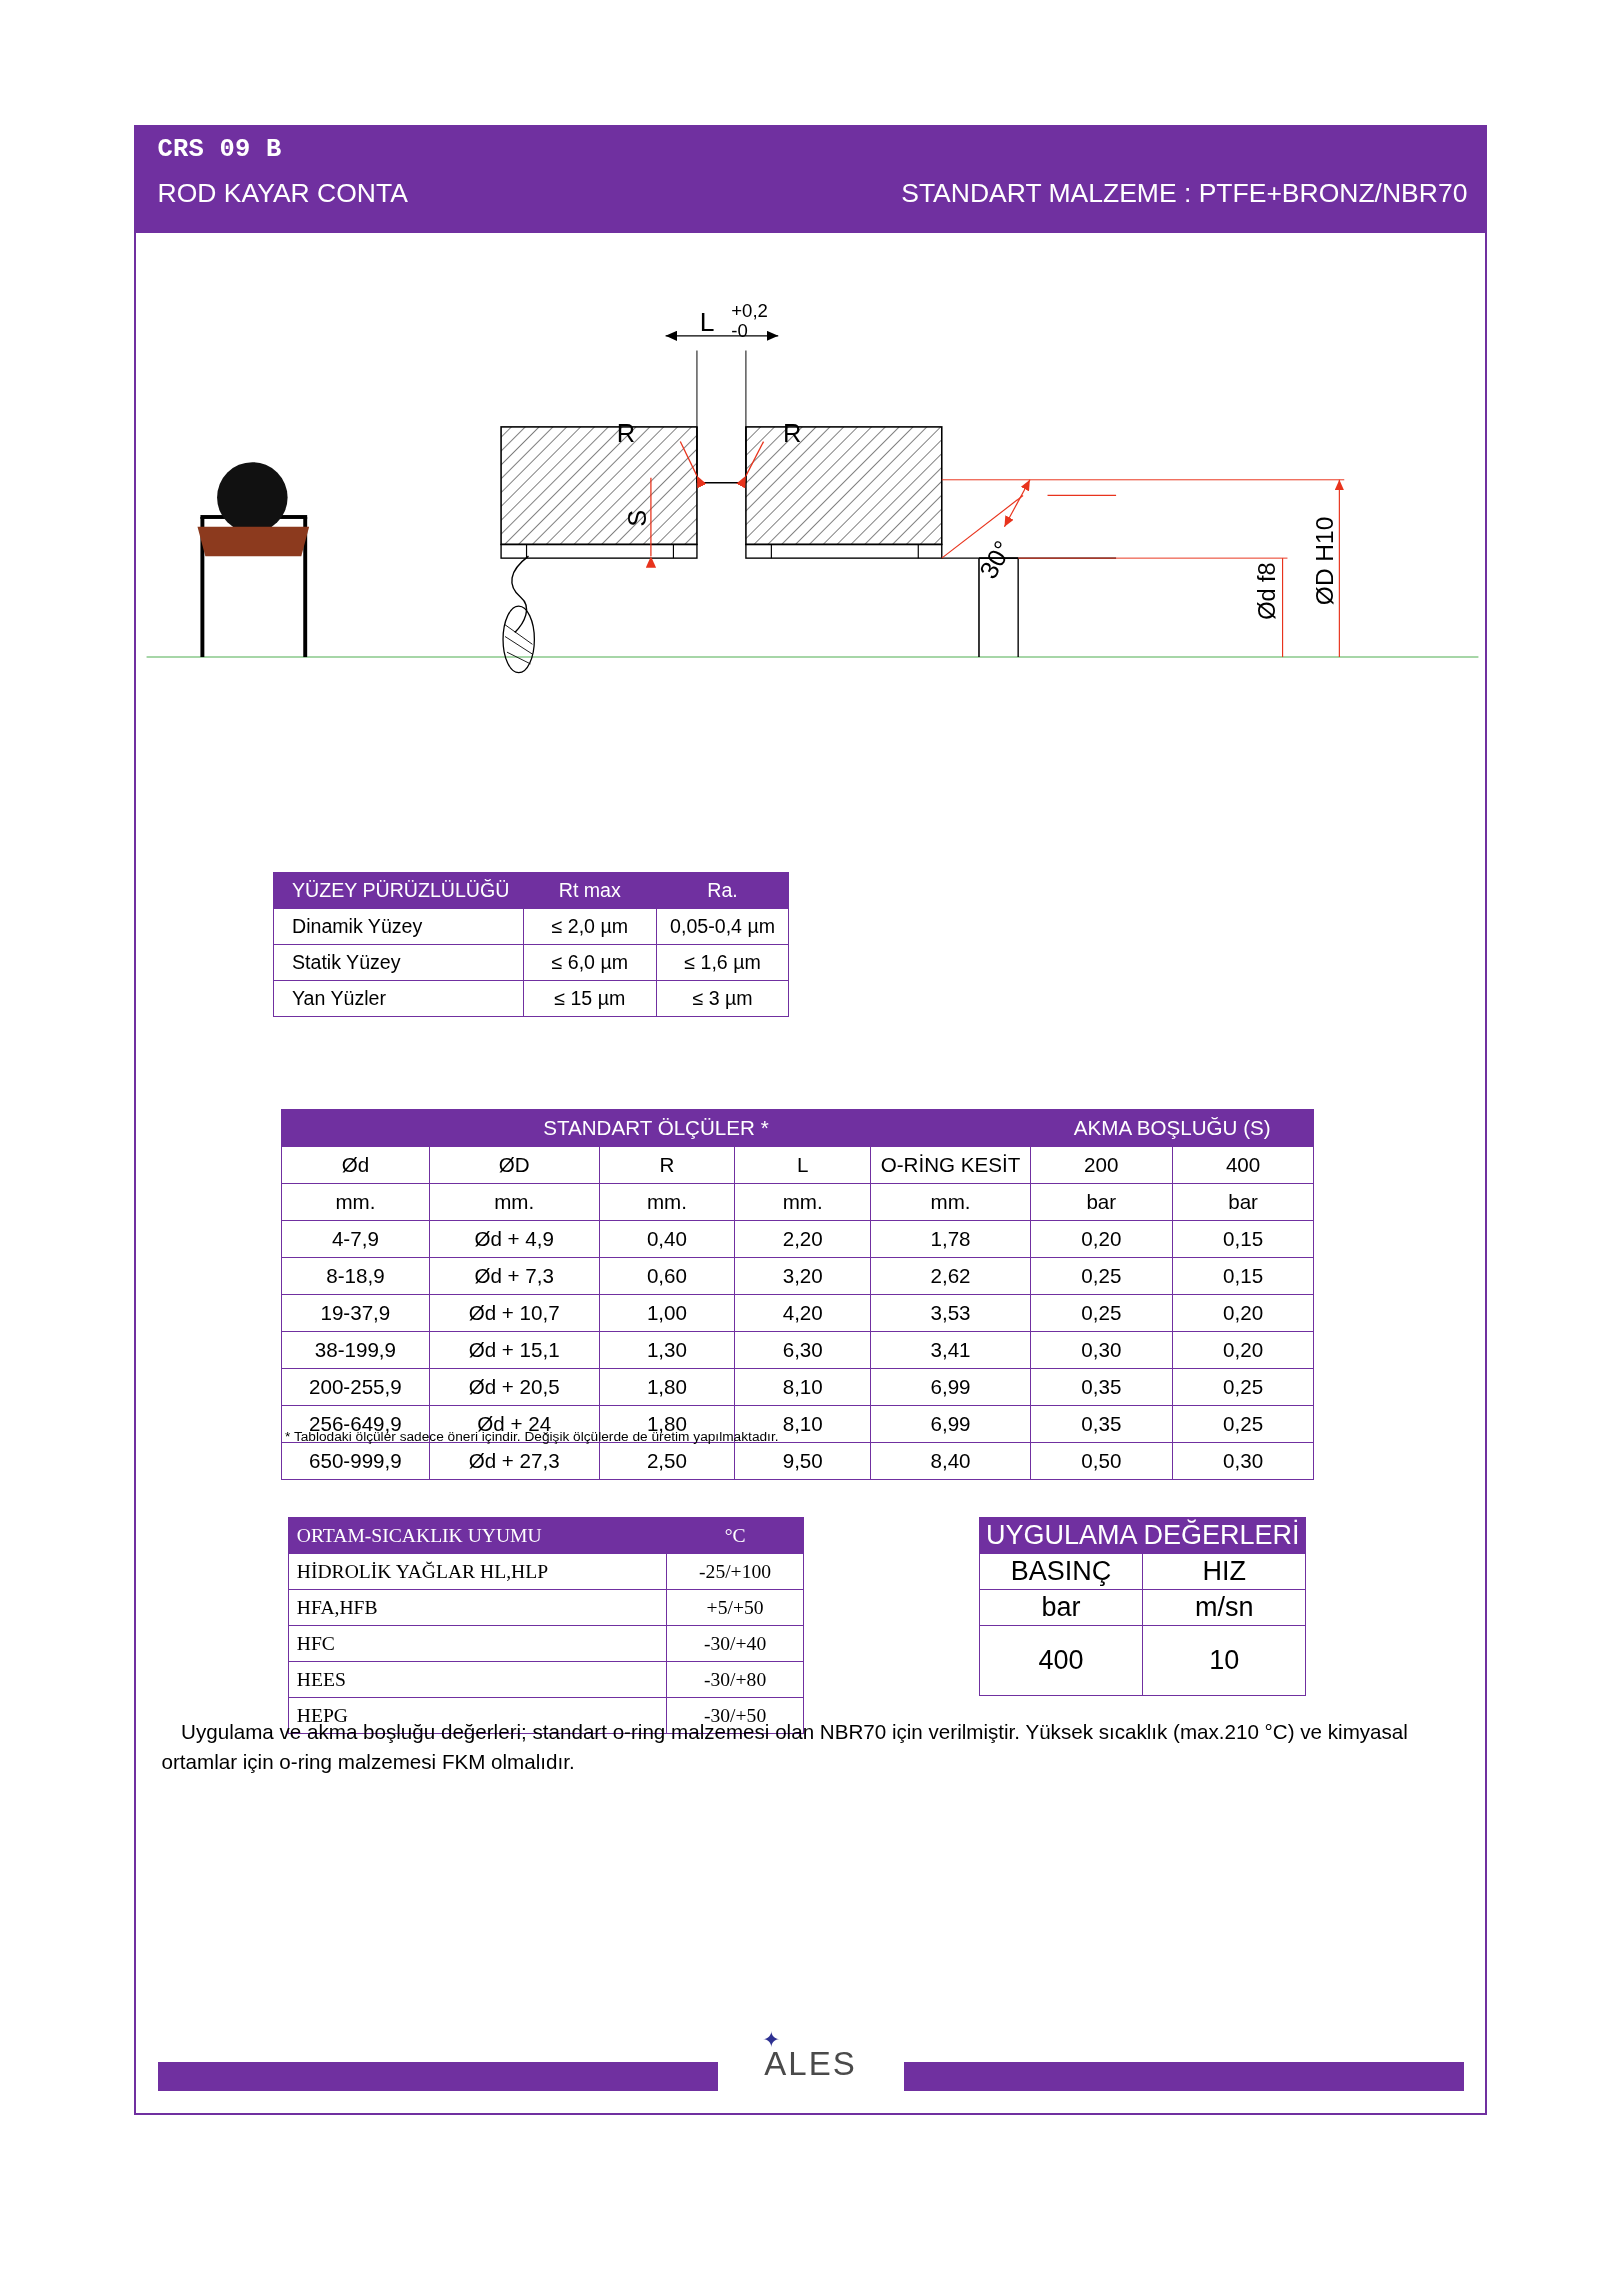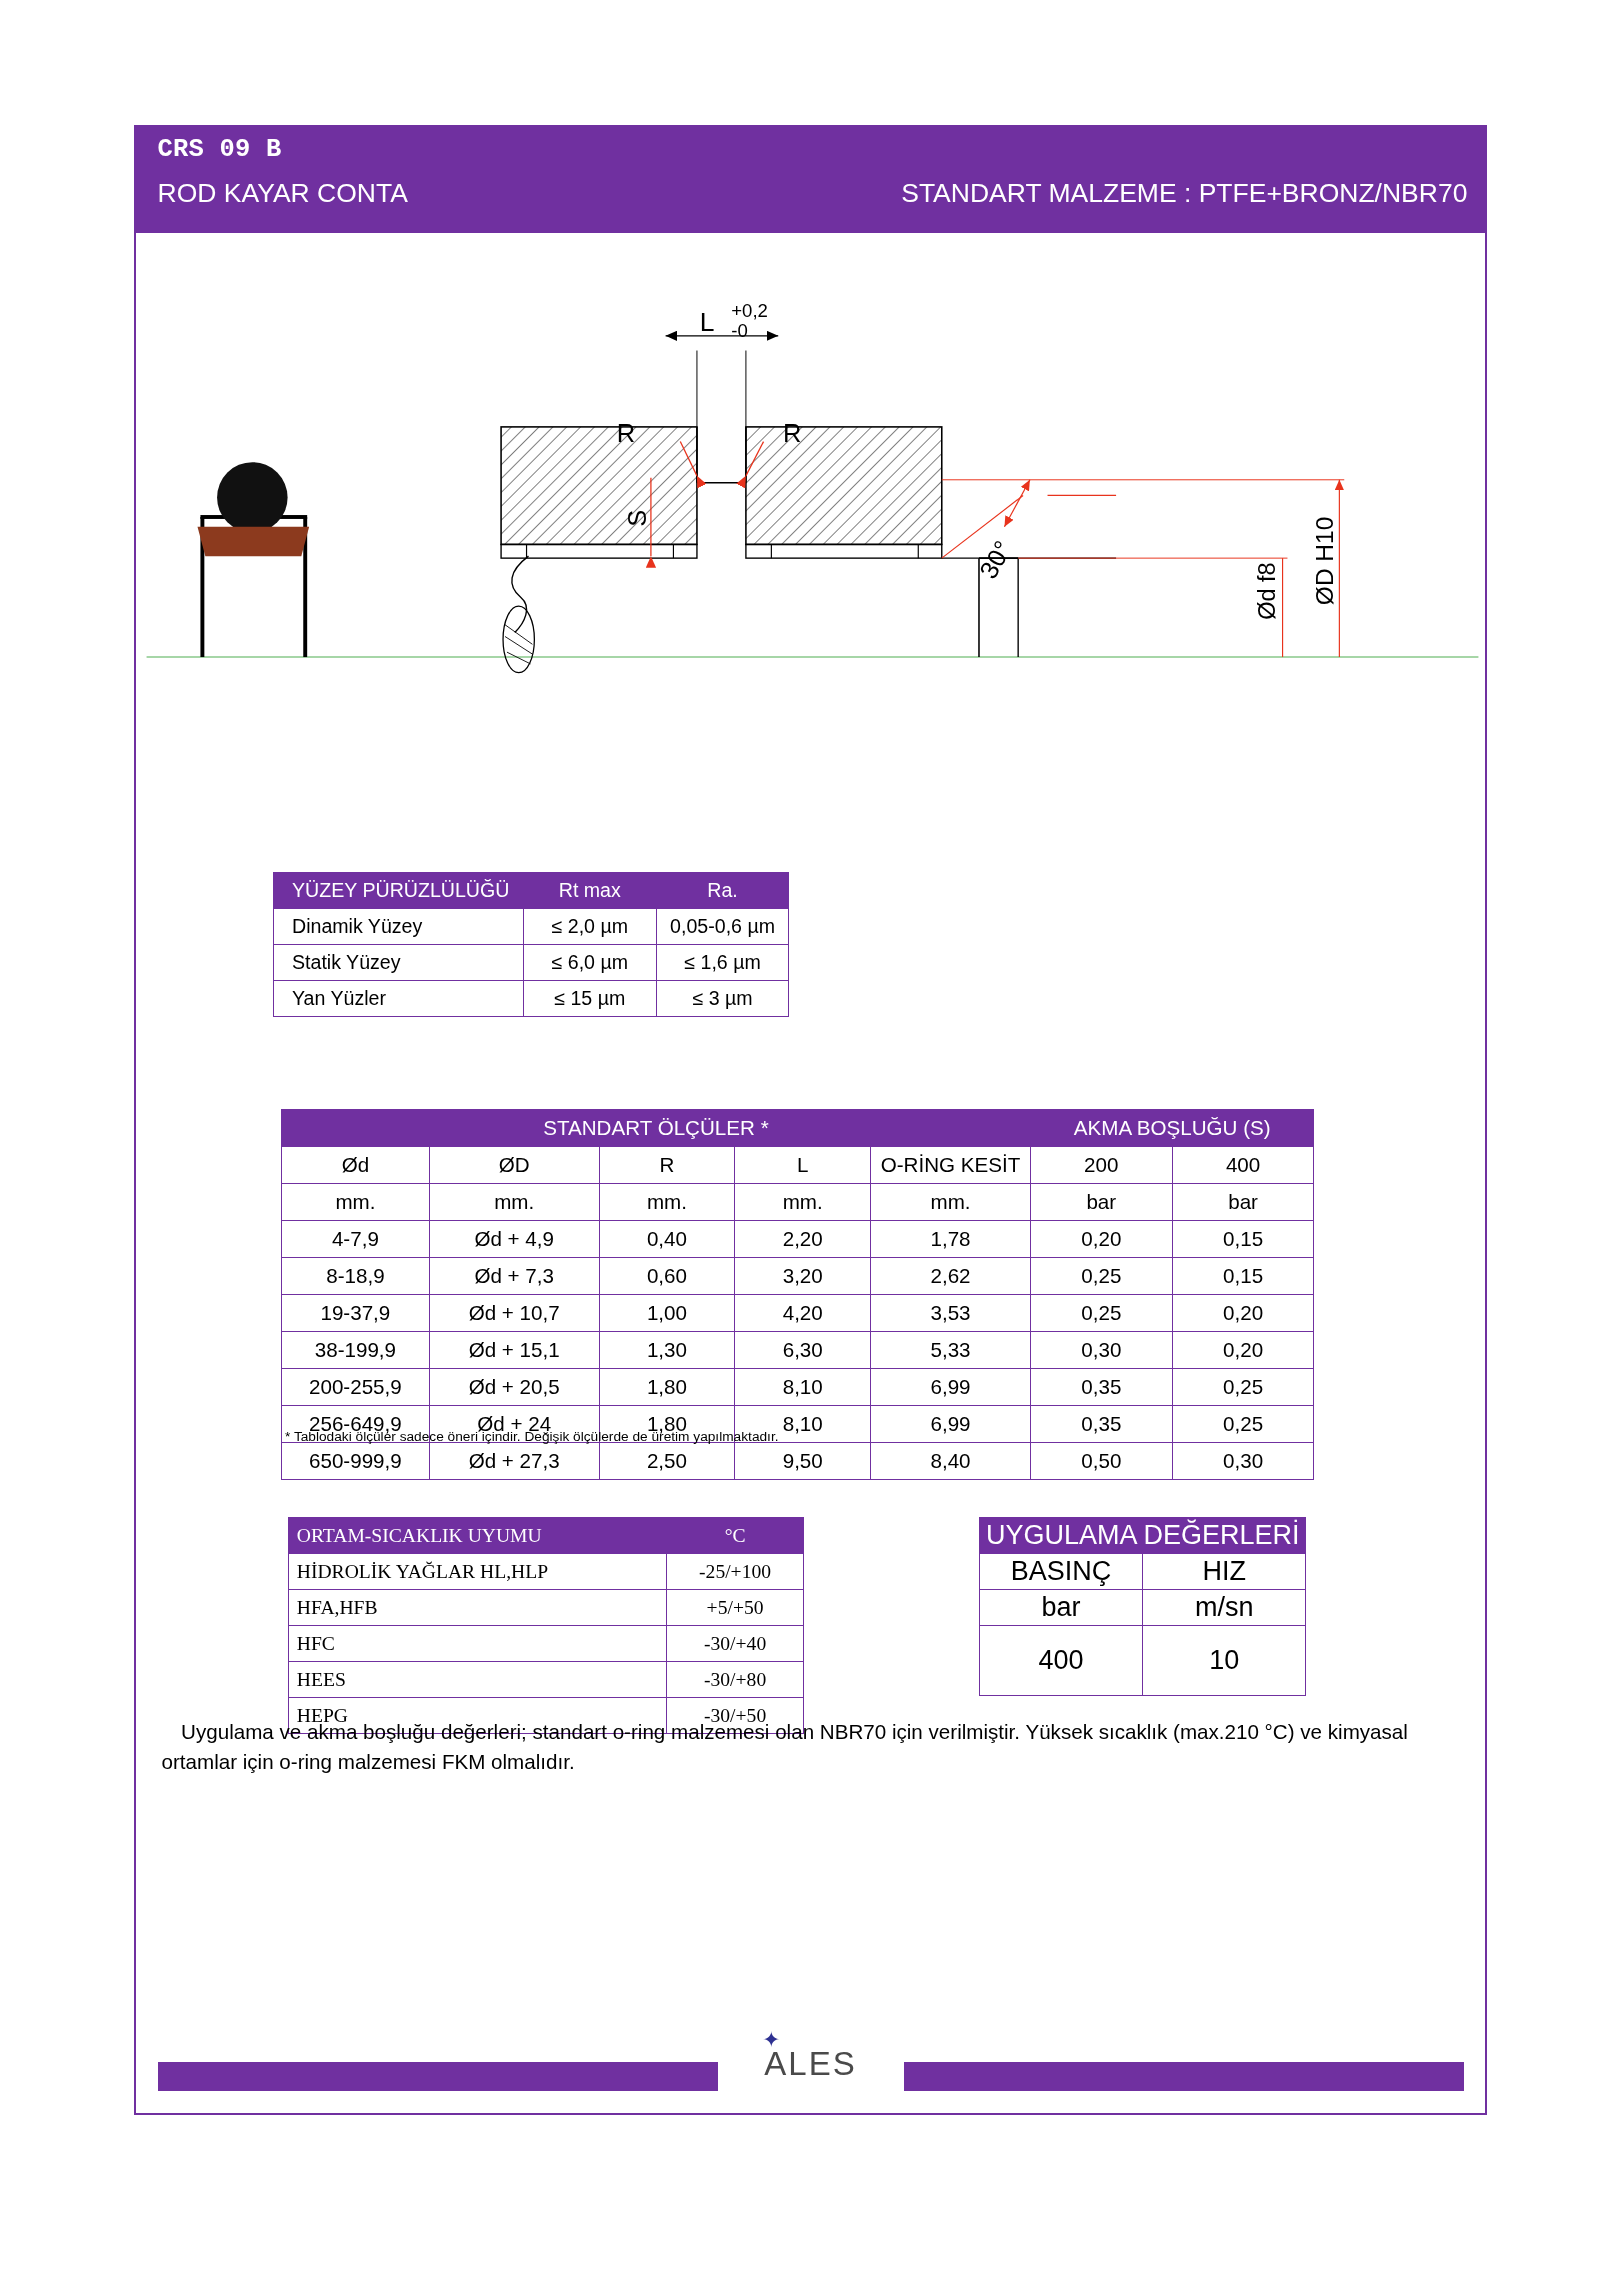--- a/index.html
+++ b/index.html
@@ -274,21 +274,21 @@
   <table class="tbl-roughness">
     <tbody>
         <tr>
       <td class="hdr c0">YÜZEY PÜRÜZLÜLÜĞÜ</td>
       <td class="hdr c1">Rt max</td>
       <td class="hdr c2">Ra.</td>
     </tr>
     <tr>
       <td class="c0" style="text-align:left">Dinamik Yüzey</td>
       <td class="c1">≤ 2,0 µm</td>
-      <td class="c2">0,05-0,6  µm</td>
+      <td class="c2">0,05-0,4  µm</td>
     </tr>
     <tr>
       <td class="c0" style="text-align:left">Statik Yüzey</td>
       <td class="c1">≤ 6,0 µm</td>
       <td class="c2">≤ 1,6 µm</td>
     </tr>
     <tr>
       <td class="c0" style="text-align:left">Yan Yüzler</td>
       <td class="c1">≤ 15 µm</td>
       <td class="c2">≤ 3 µm</td>
@@ -345,21 +345,21 @@
       <td>4,20</td>
       <td>3,53</td>
       <td>0,25</td>
       <td>0,20</td>
     </tr>
     <tr>
       <td>38-199,9</td>
       <td>Ød + 15,1</td>
       <td>1,30</td>
       <td>6,30</td>
-      <td>5,33</td>
+      <td>3,41</td>
       <td>0,30</td>
       <td>0,20</td>
     </tr>
     <tr>
       <td>200-255,9</td>
       <td>Ød + 20,5</td>
       <td>1,80</td>
       <td>8,10</td>
       <td>6,99</td>
       <td>0,35</td>

